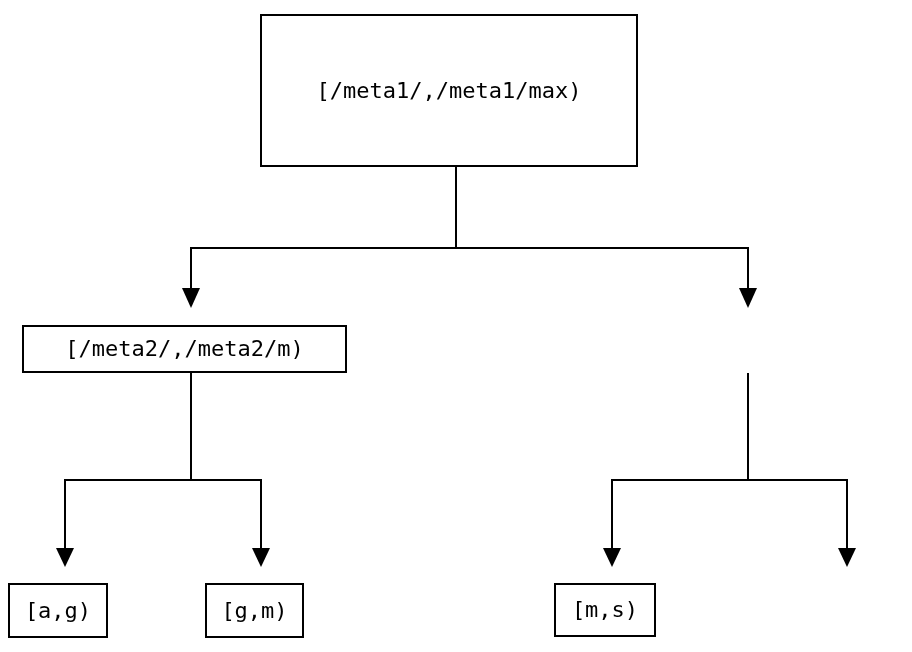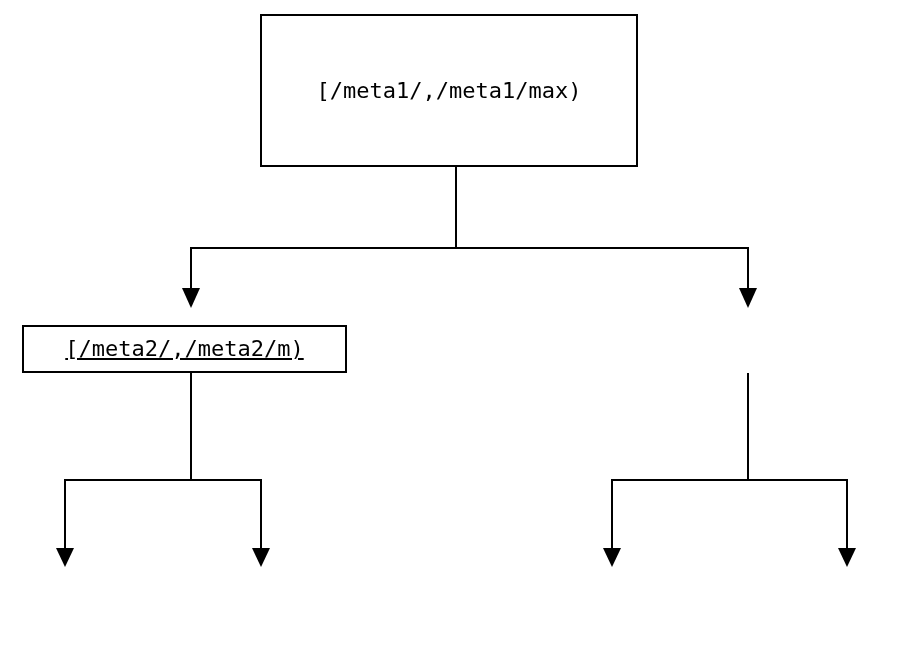--- a/index.html
+++ b/index.html
@@ -39,21 +39,21 @@
     background: #ffffff;
     color: #000000;
     display: flex;
     align-items: center;
     justify-content: center;
     font-size: 22px;
     line-height: 1;
     white-space: nowrap;
   }
   .node-root      { left: 260px; top: 14px;  width: 378px; height: 153px; }
-  .node-left      { left: 22px;  top: 325px; width: 325px; height: 48px; text-decoration: underline; }
+  .node-left      { left: 22px;  top: 325px; width: 325px; height: 48px; }
   .node-right     { left: 578px; top: 325px; width: 325px; height: 48px; }
   .node-leaf-ag   { left: 8px;   top: 583px; width: 100px; height: 55px; }
   .node-leaf-gm   { left: 205px; top: 583px; width: 99px;  height: 55px; }
   .node-leaf-ms   { left: 554px; top: 583px; width: 102px; height: 54px; }
   .node-leaf-smax { left: 778px; top: 583px; width: 125px; height: 55px; }
 </style>
 </head>
 <body>
 
 <div class="canvas">
@@ -89,17 +89,20 @@
       <path class="edge-line" d="M748,373 V480 H847 V548"></path>
       <polygon class="arrowhead" points="838,548 856,548 847,567"></polygon>
     </g>
   </svg>
 
   <div class="node node-root">[/meta1/,/meta1/max)</div>
 
   <div class="node node-left">[/meta2/,/meta2/m)</div>
 
 
+  <div class="node node-leaf-ag">[a,g)</div>
 
+  <div class="node node-leaf-gm">[g,m)</div>
 
+  <div class="node node-leaf-ms">[m,s)</div>
 
 
 </div>
 
 </body></html>

